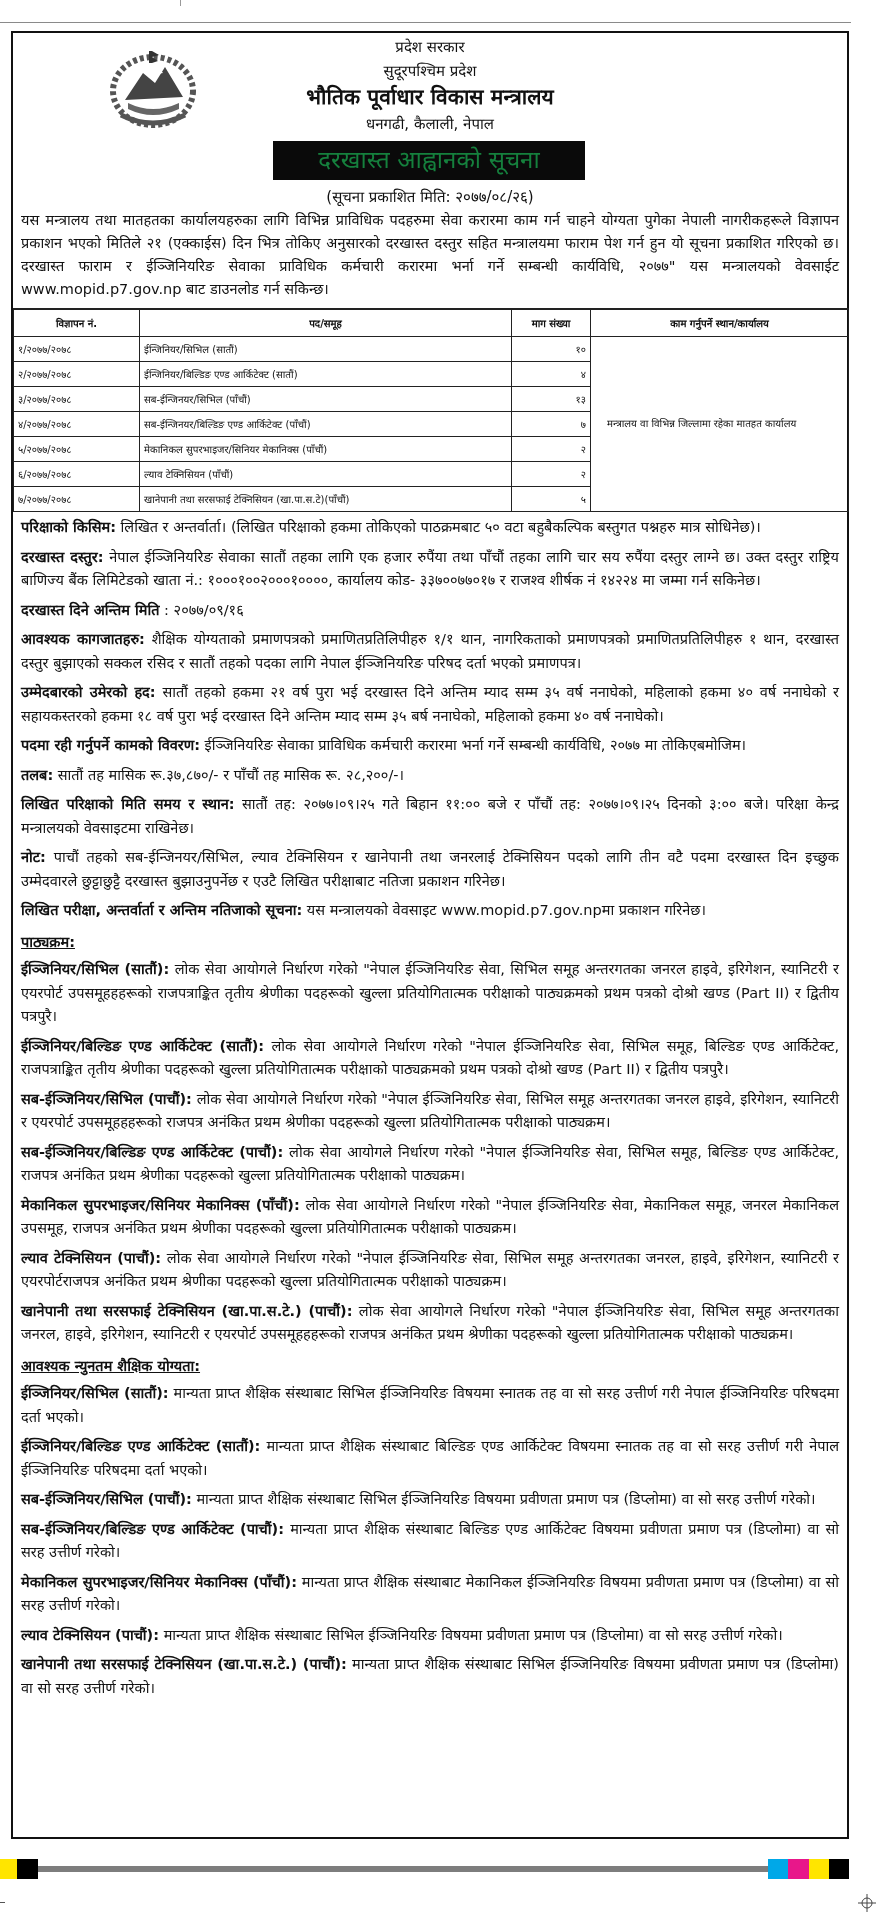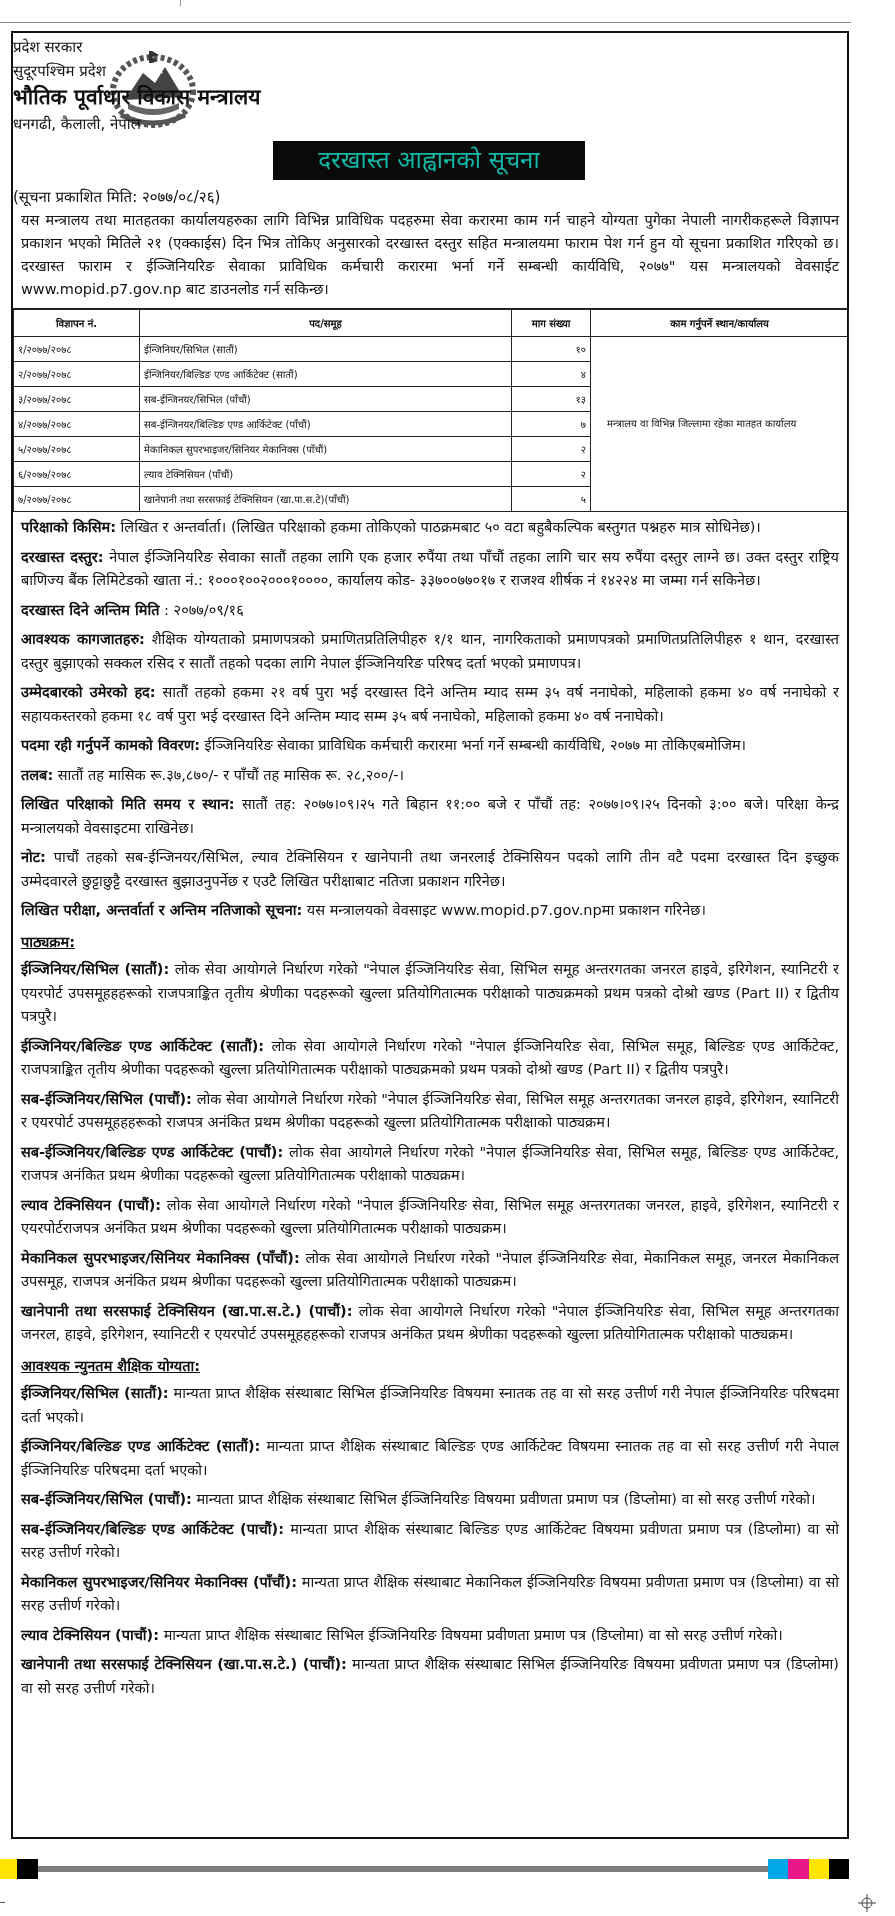--- a/index.html
+++ b/index.html
@@ -3,27 +3,27 @@
 <meta charset="utf-8">
 <style>
   html, body { margin: 0; padding: 0; background: #ffffff; }
   body { width: 895px; height: 1916px; position: relative; overflow: hidden;
          font-family: "DejaVu Sans", sans-serif; color: #111; }
   .topline { position: absolute; left: 0; top: 22px; width: 851px; height: 1px; background: #8a8a8a; }
   .topmark { position: absolute; left: 180px; top: 0; width: 1px; height: 6px; background: #999; }
   .notice { position: absolute; left: 11px; top: 31px; width: 834px; height: 1804px;
             border: 2px solid #111; box-sizing: content-box; }
   .emblem { position: absolute; left: 90px; top: 12px; width: 100px; height: 84px; }
-  .hdr { position: absolute; left: 0; right: 0; text-align: left; }
+  .hdr { position: absolute; left: 0; right: 0; text-align: center; }
   .h1 { top: 3px; font-size: 15px; }
   .h2 { top: 27px; font-size: 15px; }
   .h3 { top: 49px; font-size: 21px; font-weight: bold; }
   .h4 { top: 80px; font-size: 15px; }
   .banner { position: absolute; left: 260px; top: 108px; width: 312px; height: 39px;
-            background: #0a0a0a; color: #14b8a6; font-size: 24px; text-align: center; line-height: 39px; }
+            background: #0a0a0a; color: #15803d; font-size: 24px; text-align: center; line-height: 39px; }
   .pubdate { top: 153px; font-size: 15px; }
   .intro { position: absolute; left: 8px; right: 8px; top: 176px; font-size: 14.5px; line-height: 23px;
            text-align: justify; }
   table.posts { position: absolute; left: 0; top: 275px; width: 836px; border-collapse: collapse;
                 font-size: 10px; }
   table.posts th, table.posts td { border: 1.5px solid #222; padding: 0 4px; height: 24px; }
   table.posts th { font-weight: bold; text-align: center; height: 26px; border-top-width: 2px; }
   .c1 { width: 117px; white-space: nowrap; }
   .c2 { width: 363px; white-space: nowrap; margin-left: 24px; }
   .c3 { width: 70px; text-align: right; }
@@ -123,22 +123,22 @@
     <p><b>तलब:</b><span> सातौं तह मासिक रू.३७,८७०/- र पाँचौं तह मासिक रू. २८,२००/-।</span></p>
     <p><b>लिखित परिक्षाको मिति समय र स्थान:</b><span> सातौं तह: २०७७।०९।२५ गते बिहान ११:०० बजे र पाँचौं तह: २०७७।०९।२५ दिनको ३:०० बजे। परिक्षा केन्द्र मन्त्रालयको वेवसाइटमा राखिनेछ।</span></p>
     <p><b>नोट:</b><span> पाचौं तहको सब-ईन्जिनयर/सिभिल, ल्याव टेक्निसियन र खानेपानी तथा जनरलाई टेक्निसियन पदको लागि तीन वटै पदमा दरखास्त दिन इच्छुक उम्मेदवारले छुट्टाछुट्टै दरखास्त बुझाउनुपर्नेछ र एउटै लिखित परीक्षाबाट नतिजा प्रकाशन गरिनेछ।</span></p>
     <p><b>लिखित परीक्षा, अन्तर्वार्ता र अन्तिम नतिजाको सूचना:</b><span> यस मन्त्रालयको वेवसाइट www.mopid.p7.gov.npमा प्रकाशन गरिनेछ।</span></p>
 
     <div class="sec">पाठ्यक्रम:</div>
     <p><b>ईञ्जिनियर/सिभिल (सातौं):</b><span> लोक सेवा आयोगले निर्धारण गरेको "नेपाल ईञ्जिनियरिङ सेवा, सिभिल समूह अन्तरगतका जनरल हाइवे, इरिगेशन, स्यानिटरी र एयरपोर्ट उपसमूहहहरूको राजपत्राङ्कित तृतीय श्रेणीका पदहरूको खुल्ला प्रतियोगितात्मक परीक्षाको पाठ्यक्रमको प्रथम पत्रको दोश्रो खण्ड (Part II) र द्वितीय पत्रपुरै।</span></p>
     <p><b>ईञ्जिनियर/बिल्डिङ एण्ड आर्किटेक्ट (सातौं):</b><span> लोक सेवा आयोगले निर्धारण गरेको "नेपाल ईञ्जिनियरिङ सेवा, सिभिल समूह, बिल्डिङ एण्ड आर्किटेक्ट, राजपत्राङ्कित तृतीय श्रेणीका पदहरूको खुल्ला प्रतियोगितात्मक परीक्षाको पाठ्यक्रमको प्रथम पत्रको दोश्रो खण्ड (Part II) र द्वितीय पत्रपुरै।</span></p>
     <p><b>सब-ईञ्जिनियर/सिभिल (पाचौं):</b><span> लोक सेवा आयोगले निर्धारण गरेको "नेपाल ईञ्जिनियरिङ सेवा, सिभिल समूह अन्तरगतका जनरल हाइवे, इरिगेशन, स्यानिटरी र एयरपोर्ट उपसमूहहहरूको राजपत्र अनंकित प्रथम श्रेणीका पदहरूको खुल्ला प्रतियोगितात्मक परीक्षाको पाठ्यक्रम।</span></p>
     <p><b>सब-ईञ्जिनियर/बिल्डिङ एण्ड आर्किटेक्ट (पाचौं):</b><span> लोक सेवा आयोगले निर्धारण गरेको "नेपाल ईञ्जिनियरिङ सेवा, सिभिल समूह, बिल्डिङ एण्ड आर्किटेक्ट, राजपत्र अनंकित प्रथम श्रेणीका पदहरूको खुल्ला प्रतियोगितात्मक परीक्षाको पाठ्यक्रम।</span></p>
+    <p><b>मेकानिकल सुपरभाइजर/सिनियर मेकानिक्स (पाँचौं):</b><span> लोक सेवा आयोगले निर्धारण गरेको "नेपाल ईञ्जिनियरिङ सेवा, मेकानिकल समूह, जनरल मेकानिकल उपसमूह, राजपत्र अनंकित प्रथम श्रेणीका पदहरूको खुल्ला प्रतियोगितात्मक परीक्षाको पाठ्यक्रम।</span></p>
     <p><b>ल्याव टेक्निसियन (पाचौं):</b><span> लोक सेवा आयोगले निर्धारण गरेको "नेपाल ईञ्जिनियरिङ सेवा, सिभिल समूह अन्तरगतका जनरल, हाइवे, इरिगेशन, स्यानिटरी र एयरपोर्टराजपत्र अनंकित प्रथम श्रेणीका पदहरूको खुल्ला प्रतियोगितात्मक परीक्षाको पाठ्यक्रम।</span></p>
-    <p><b>मेकानिकल सुपरभाइजर/सिनियर मेकानिक्स (पाँचौं):</b><span> लोक सेवा आयोगले निर्धारण गरेको "नेपाल ईञ्जिनियरिङ सेवा, मेकानिकल समूह, जनरल मेकानिकल उपसमूह, राजपत्र अनंकित प्रथम श्रेणीका पदहरूको खुल्ला प्रतियोगितात्मक परीक्षाको पाठ्यक्रम।</span></p>
     <p><b>खानेपानी तथा सरसफाई टेक्निसियन (खा.पा.स.टे.) (पाचौं):</b><span> लोक सेवा आयोगले निर्धारण गरेको "नेपाल ईञ्जिनियरिङ सेवा, सिभिल समूह अन्तरगतका जनरल, हाइवे, इरिगेशन, स्यानिटरी र एयरपोर्ट उपसमूहहहरूको राजपत्र अनंकित प्रथम श्रेणीका पदहरूको खुल्ला प्रतियोगितात्मक परीक्षाको पाठ्यक्रम।</span></p>
 
     <div class="sec">आवश्यक न्युनतम शैक्षिक योग्यता:</div>
     <p><b>ईञ्जिनियर/सिभिल (सातौं):</b><span> मान्यता प्राप्त शैक्षिक संस्थाबाट सिभिल ईञ्जिनियरिङ विषयमा स्नातक तह वा सो सरह उत्तीर्ण गरी नेपाल ईञ्जिनियरिङ परिषदमा दर्ता भएको।</span></p>
     <p><b>ईञ्जिनियर/बिल्डिङ एण्ड आर्किटेक्ट (सातौं):</b><span> मान्यता प्राप्त शैक्षिक संस्थाबाट बिल्डिङ एण्ड आर्किटेक्ट विषयमा स्नातक तह वा सो सरह उत्तीर्ण गरी नेपाल ईञ्जिनियरिङ परिषदमा दर्ता भएको।</span></p>
     <p><b>सब-ईञ्जिनियर/सिभिल (पाचौं):</b><span> मान्यता प्राप्त शैक्षिक संस्थाबाट सिभिल ईञ्जिनियरिङ विषयमा प्रवीणता प्रमाण पत्र (डिप्लोमा) वा सो सरह उत्तीर्ण गरेको।</span></p>
     <p><b>सब-ईञ्जिनियर/बिल्डिङ एण्ड आर्किटेक्ट (पाचौं):</b><span> मान्यता प्राप्त शैक्षिक संस्थाबाट बिल्डिङ एण्ड आर्किटेक्ट विषयमा प्रवीणता प्रमाण पत्र (डिप्लोमा) वा सो सरह उत्तीर्ण गरेको।</span></p>
     <p><b>मेकानिकल सुपरभाइजर/सिनियर मेकानिक्स (पाँचौं):</b><span> मान्यता प्राप्त शैक्षिक संस्थाबाट मेकानिकल ईञ्जिनियरिङ विषयमा प्रवीणता प्रमाण पत्र (डिप्लोमा) वा सो सरह उत्तीर्ण गरेको।</span></p>
     <p><b>ल्याव टेक्निसियन (पाचौं):</b><span> मान्यता प्राप्त शैक्षिक संस्थाबाट सिभिल ईञ्जिनियरिङ विषयमा प्रवीणता प्रमाण पत्र (डिप्लोमा) वा सो सरह उत्तीर्ण गरेको।</span></p>
     <p><b>खानेपानी तथा सरसफाई टेक्निसियन (खा.पा.स.टे.) (पाचौं):</b><span> मान्यता प्राप्त शैक्षिक संस्थाबाट सिभिल ईञ्जिनियरिङ विषयमा प्रवीणता प्रमाण पत्र (डिप्लोमा) वा सो सरह उत्तीर्ण गरेको।</span></p>

